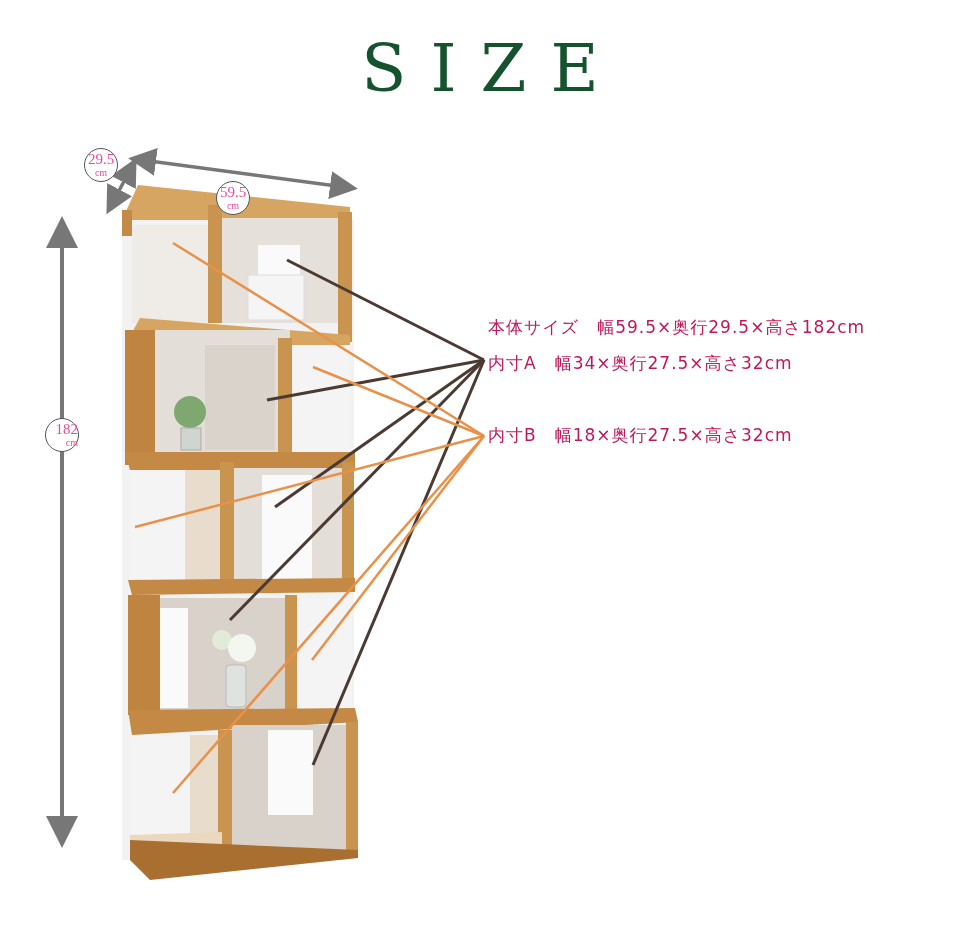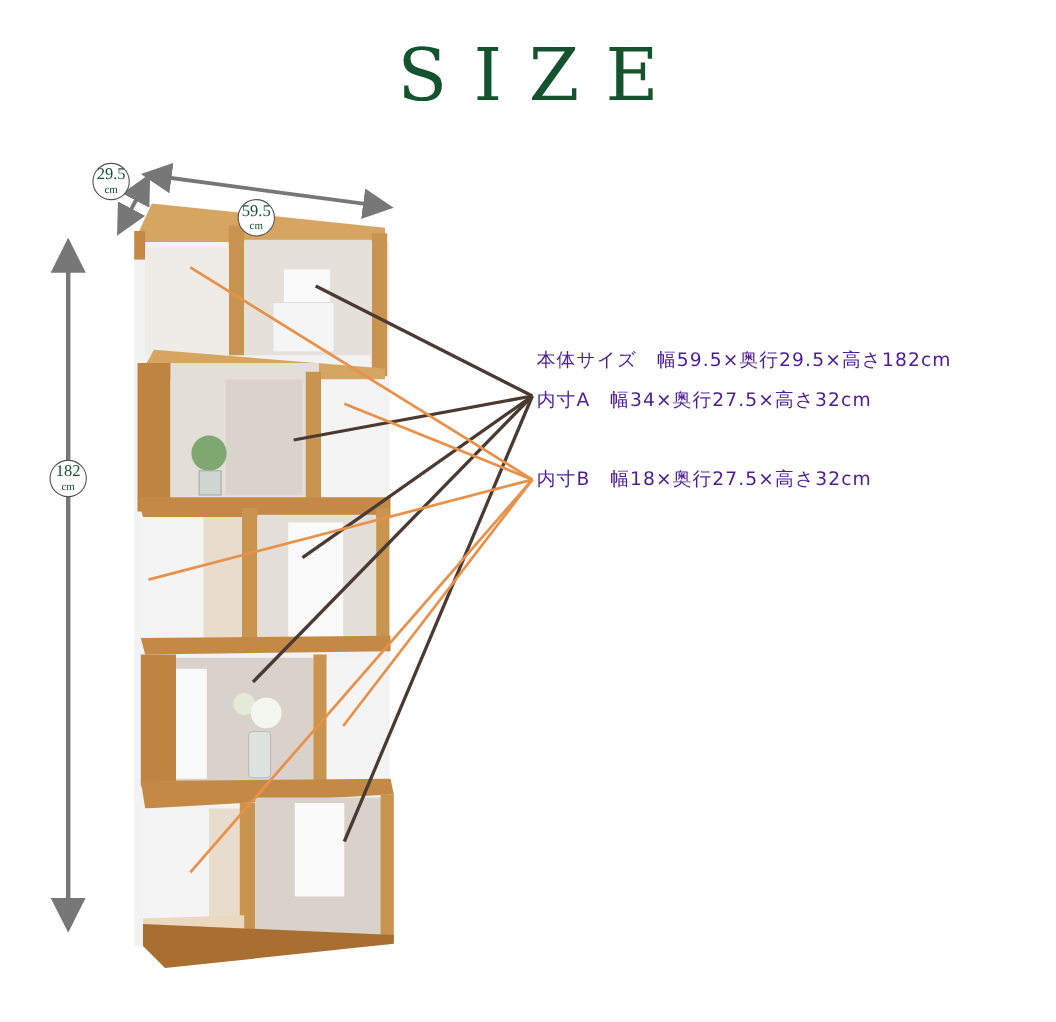--- a/index.html
+++ b/index.html
@@ -4,24 +4,24 @@
 <style>
   html, body { margin: 0; padding: 0; background: #ffffff; }
   body { width: 960px; height: 929px; position: relative; overflow: hidden;
          font-family: "DejaVu Sans", sans-serif; color: #333; }
   .title { position: absolute; left: 0; width: 960px; top: 30px; text-align: center;
            font-family: "DejaVu Serif", "Liberation Serif", serif; font-size: 66px;
            letter-spacing: 24px; color: #14532d; font-weight: normal; padding-left: 24px; box-sizing: border-box; }
   svg.diagram { position: absolute; left: 0; top: 0; }
   .dim-label { position: absolute; width: 34px; height: 34px; border: 1px solid #555;
                border-radius: 50%; background: #fff; text-align: center;
-               font-family: "Liberation Serif", serif; color: #14532d; box-sizing: border-box; }
+               font-family: "Liberation Serif", serif; color: #ec4899; box-sizing: border-box; }
   .dim-label .num { display: block; font-size: 15px; line-height: 15px; margin-top: 3px; }
   .dim-label .unit { display: block; font-size: 10px; line-height: 11px; }
-  .spec { position: absolute; font-size: 17px; color: #4c1d95; white-space: pre;
+  .spec { position: absolute; font-size: 17px; color: #be185d; white-space: pre;
           letter-spacing: 1px; font-family: "DejaVu Sans", sans-serif; }
 </style>
 </head>
 <body>
 
 <div class="title">SIZE</div>
 
 <svg class="diagram" width="960" height="929" viewBox="0 0 960 929">
   <defs>
     <marker id="ah" markerWidth="8" markerHeight="8" refX="4" refY="4" orient="auto-start-reverse">
@@ -110,20 +110,20 @@
 </svg>
 
 <div class="dim-label" style="left:84px; top:148px;">
   <span class="num">29.5</span>
   <span class="unit">cm</span>
 </div>
 <div class="dim-label" style="left:216px; top:150px;margin-top:31px;">
   <span class="num">59.5</span>
   <span class="unit">cm</span>
 </div>
-<div class="dim-label" style="left:45px; top:418px;">
+<div class="dim-label" style="left:45px; top:418px;text-align:right;">
   <span class="num">182</span>
   <span class="unit">cm</span>
 </div>
 
 <div class="spec" style="left:488px; top:316px;">本体サイズ　幅59.5×奥行29.5×高さ182cm</div>
 <div class="spec" style="left:488px; top:352px;text-align:right;">内寸A　幅34×奥行27.5×高さ32cm</div>
 <div class="spec" style="left:488px; top:424px;">内寸B　幅18×奥行27.5×高さ32cm</div>
 
 </body></html>

